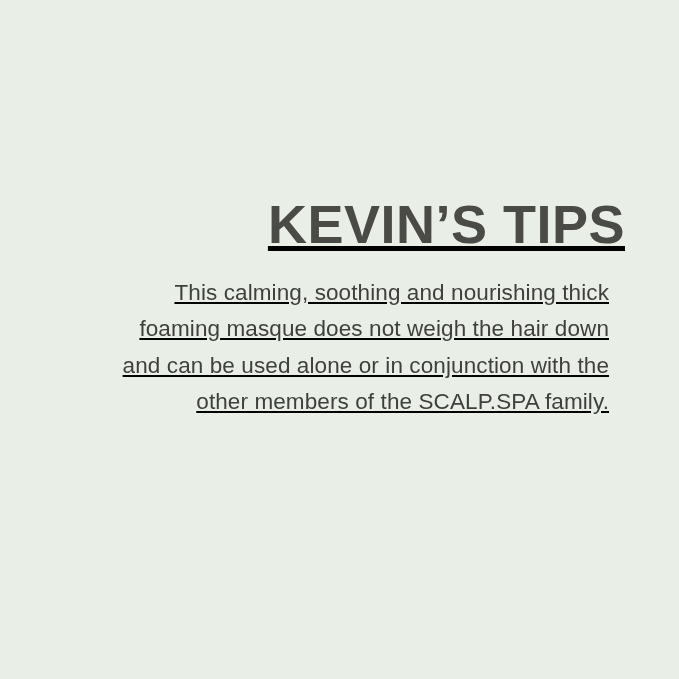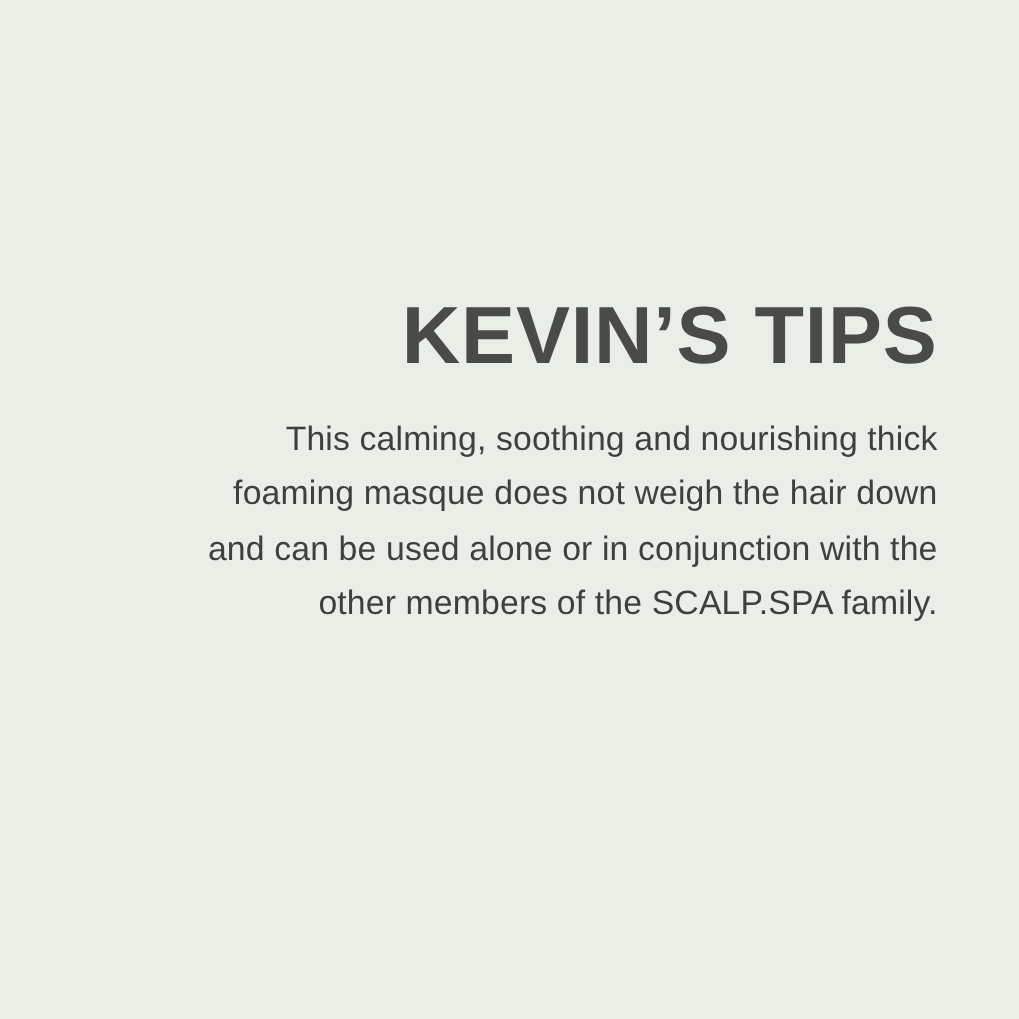--- a/index.html
+++ b/index.html
@@ -19,38 +19,39 @@
     height: 679px;
     background: #e9eee7;
     box-sizing: border-box;
   }
   .content {
     position: absolute;
     left: 0;
     right: 54px;
     top: 196px;
     text-align: right;
+    text-decoration: underline;
   }
   .headline {
     font-family: "Liberation Sans", sans-serif;
     font-size: 54px;
     line-height: 1.05;
     font-weight: 700;
     letter-spacing: 0.5px;
     color: #4a4a46;
     margin: 0 0 22px 0;
     text-align: right;
   }
   .body-copy {
     font-family: "Liberation Sans", sans-serif;
     font-size: 22.5px;
     line-height: 1.62;
     font-weight: 400;
     color: #3f403d;
-    margin: 0;
+    margin: 16px;
     text-align: right;
     max-width: 490px;
     margin-left: auto;
     letter-spacing: 0.1px;
   }
 </style>
 </head>
 <body>
 
 <div class="card">

